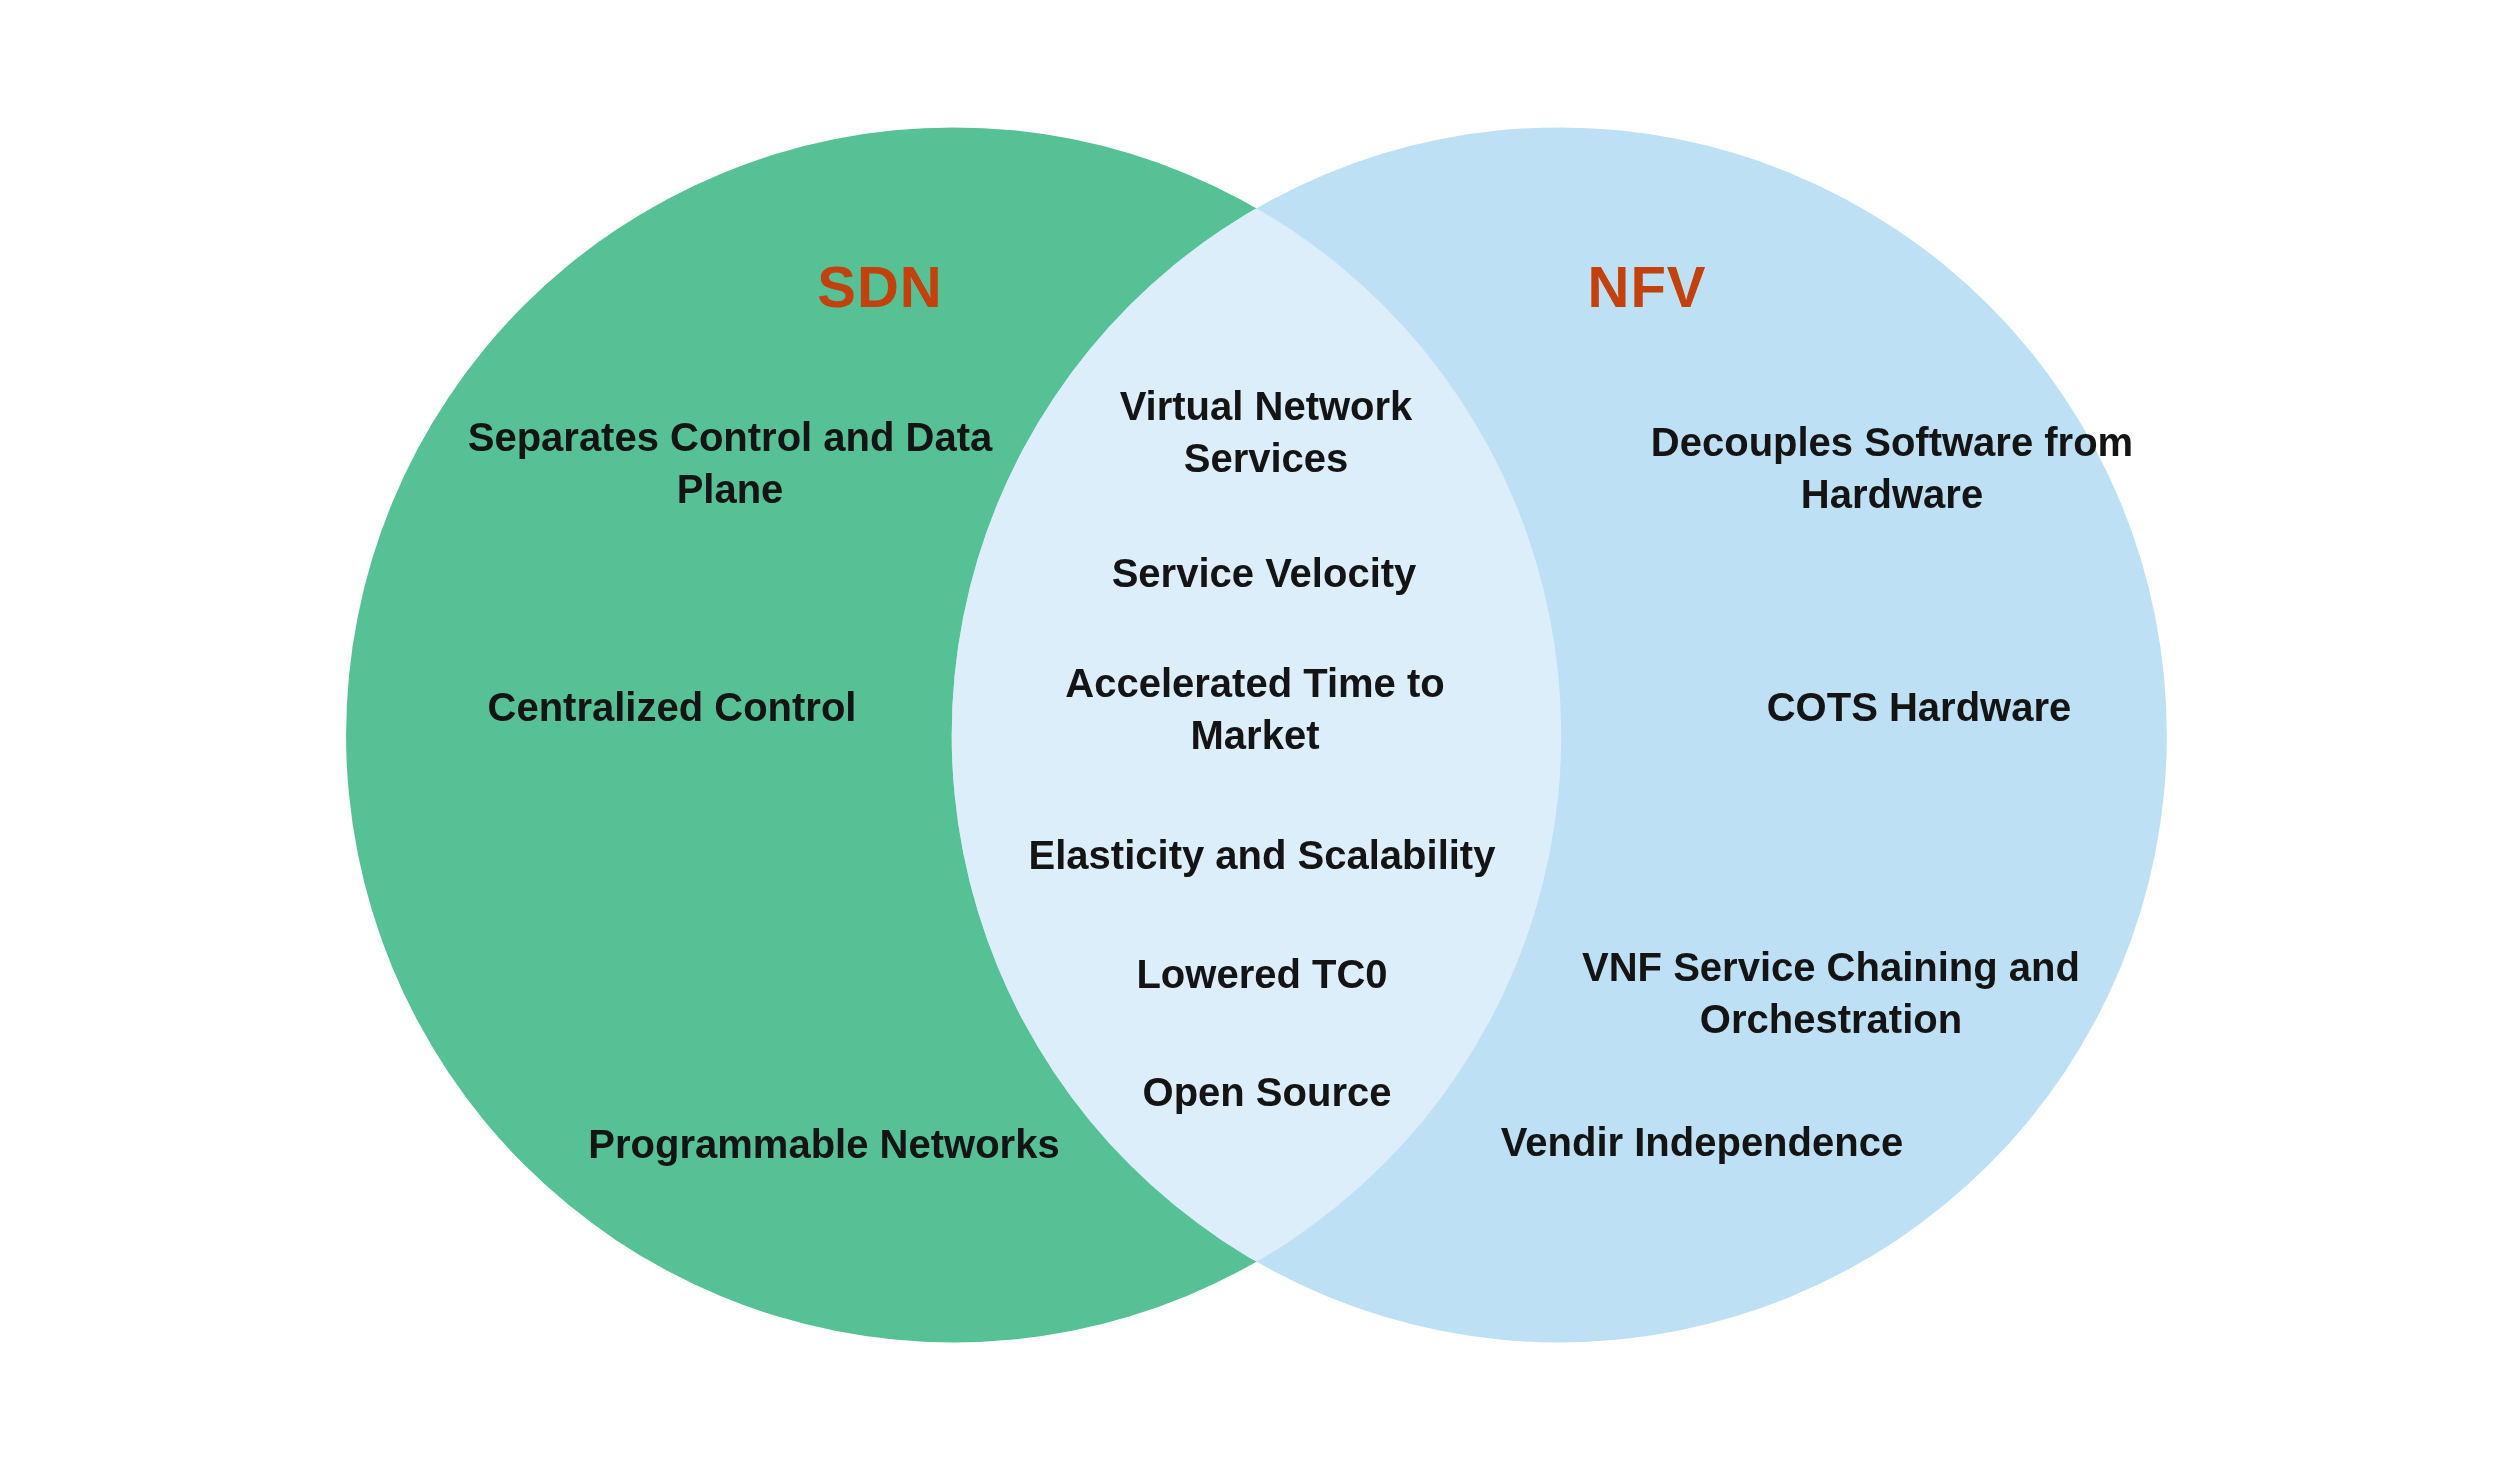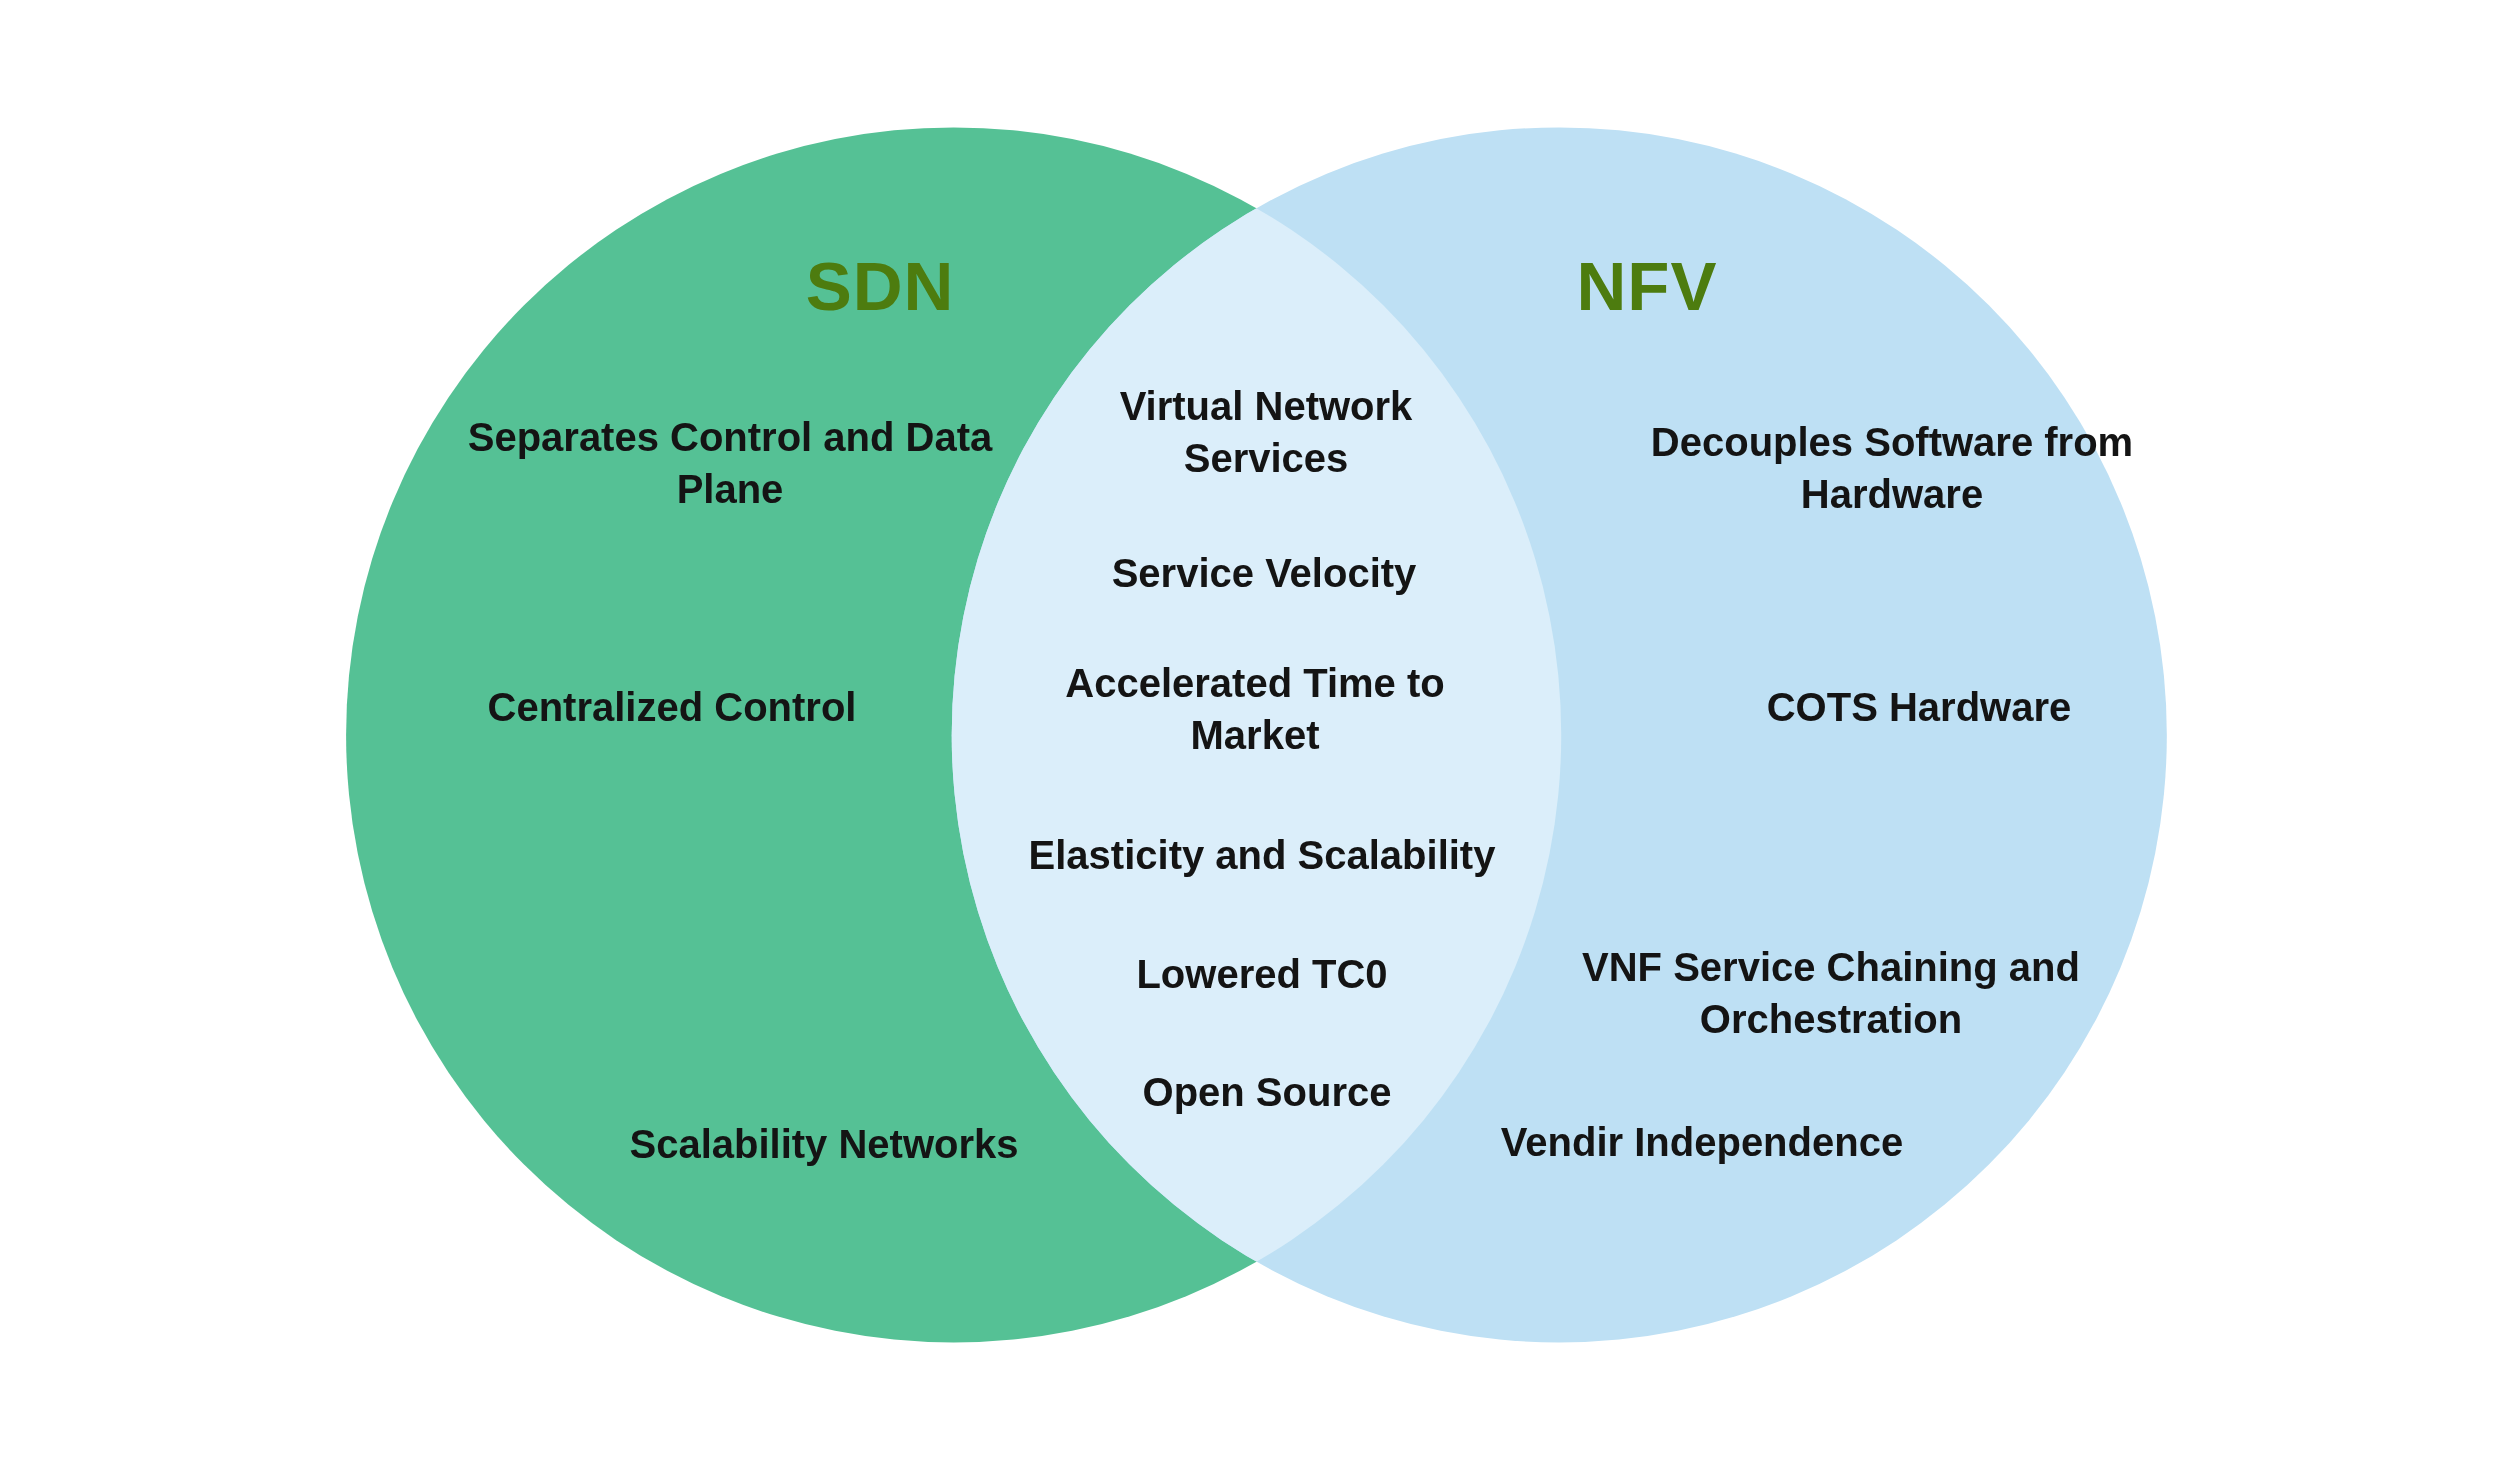--- a/index.html
+++ b/index.html
@@ -31,24 +31,24 @@
     font-weight: 600;
     line-height: 1.30;
     color: #141414;
     white-space: nowrap;
   }
   .label.wrap { white-space: normal; }
   .title {
     position: absolute;
     transform: translate(-50%, -50%);
     text-align: left;
-    font-size: 69px;
+    font-size: 58px;
     font-weight: 800;
     letter-spacing: 1px;
-    color: #4d7c0f;
+    color: #c2410c;
     white-space: nowrap;
   }
   
   .t-sdn { left: 880px;  top: 286px; }
   .t-nfv { left: 1647px; top: 286px; }
   
   .i-sep  { left: 730px;  top: 463px;  width: 627px; }
   .i-cent { left: 672px;  top: 707px; }
   .i-simp { left: 665px;  top: 922px; }
   .i-prog { left: 824px;  top: 1144px; }
@@ -79,21 +79,21 @@
     <circle cx="973" cy="750" r="620" fill="#55C195"></circle>
     <circle cx="1591" cy="750" r="620" fill="#BEE0F4"></circle>
     <circle cx="1591" cy="750" r="620" clip-path="url(#clip-left)" fill="#DBEEFA"></circle>
   </svg>
 
   <div class="title t-sdn">SDN</div>
   <div class="title t-nfv">NFV</div>
 
   <div class="label wrap i-sep">Separates Control and Data Plane</div>
   <div class="label i-cent">Centralized Control</div>
-  <div class="label i-prog">Scalability Networks</div>
+  <div class="label i-prog">Programmable Networks</div>
 
   <div class="label wrap i-vns">Virtual Network Services</div>
   <div class="label wrap i-atm">Accelerated Time to Market</div>
   <div class="label i-sv">Service Velocity</div>
   <div class="label i-es">Elasticity and Scalability</div>
   <div class="label i-tco">Lowered TC0</div>
   <div class="label i-os">Open Source</div>
 
   <div class="label wrap i-dec">Decouples Software from Hardware</div>
   <div class="label i-cots">COTS Hardware</div>

